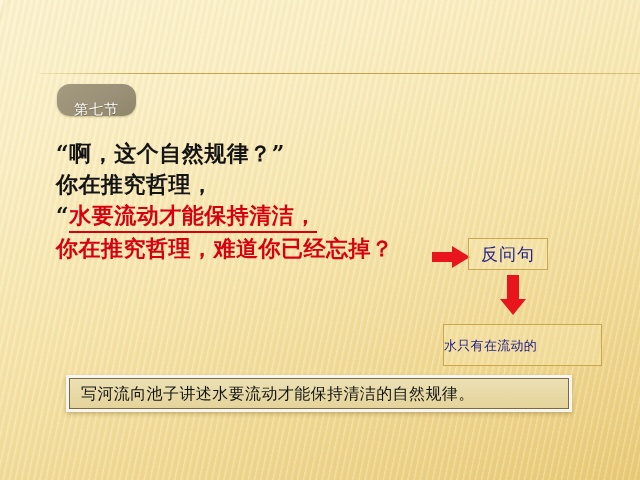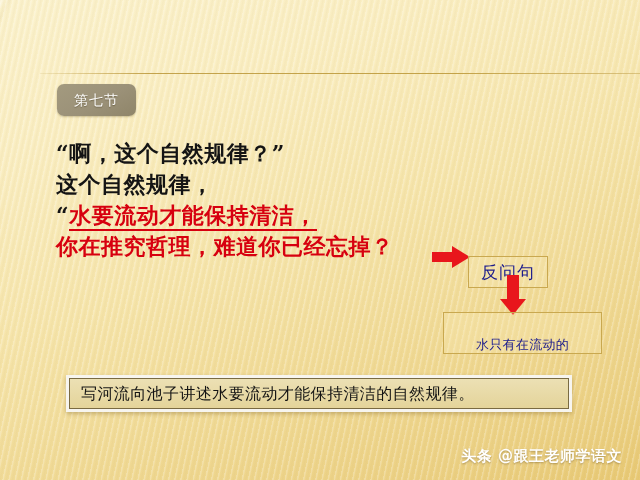--- a/index.html
+++ b/index.html
@@ -52,25 +52,25 @@
     background: linear-gradient(to right, rgba(190,160,80,0.15), rgba(186,150,55,0.85) 18%, rgba(190,155,60,0.9) 70%, rgba(200,170,90,0.6));
   }
 
   
   #section-badge {
     position: absolute;
     left: 57px;
     top: 84px;
     width: 79px;
     height: 32px;
-    border-radius: 7px;
+    border-radius: 13px;
     background: linear-gradient(150deg, #a39a7f 0%, #9b9178 55%, #8f8569 100%);
     box-shadow: 0 1px 2px rgba(110,95,50,0.35);
     display: flex;
-    align-items: center;
+    align-items: flex-end;
     justify-content: center;
   }
   #section-badge .badge-text {
     color: #ffffff;
     font-size: 14px;
     letter-spacing: 1px;
     line-height: 1;
     text-shadow: 0 1px 1px rgba(70,60,30,0.45);
     font-family: "DejaVu Sans", "Liberation Sans", sans-serif;
   }
@@ -95,20 +95,21 @@
   }
   .line.red {
     color: #d7000f;
   }
   .line .lead-quote {
     color: #141414;
   }
   .line .underlined {
     border-bottom: 2px solid #d7000f;
     padding-bottom: 1px;
+    font-family: Liberation Mono, monospace;
   }
 
   
   #arrow-right {
     position: absolute;
     left: 432px;
     top: 246px;
     width: 38px;
     height: 22px;
   }
@@ -128,21 +129,21 @@
     height: 0;
     border-top: 11px solid transparent;
     border-bottom: 11px solid transparent;
     border-left: 18px solid #e8161c;
   }
 
   
   #rhetorical-box {
     position: absolute;
     left: 468px;
-    top: 256px;
+    top: 238px;
     width: 78px;
     height: 30px;
     border: 1px solid #c9a84f;
     background: rgba(250,236,186,0.30);
     display: flex;
     align-items: center;
     justify-content: center;
   }
   #rhetorical-box .box-text {
     color: #1b1b8c;
@@ -176,27 +177,28 @@
     height: 0;
     border-left: 13px solid transparent;
     border-right: 13px solid transparent;
     border-top: 16px solid #e8161c;
   }
 
   
   #explanation-box {
     position: absolute;
     left: 443px;
-    top: 312px;
+    top: 324px;
     width: 157px;
     height: 40px;
     border: 1px solid #c9a84f;
     background: rgba(250,236,186,0.28);
     display: flex;
-    align-items: flex-end;
+    flex-direction: column;
+    align-items: flex-start;
     justify-content: center;
   }
   #explanation-box .exp-line {
     color: #1b1b8c;
     font-size: 13px;
     line-height: 17px;
     letter-spacing: 0.3px;
     white-space: nowrap;
     font-family: "DejaVu Sans", "Liberation Sans", sans-serif;
   }
@@ -256,21 +258,21 @@
   <div id="texture"></div>
 
   <div id="header-rule"></div>
 
   <div id="section-badge">
     <span class="badge-text">第七节</span>
   </div>
 
   <div id="passage">
     <div class="line black">“啊，这个自然规律？”</div>
-    <div class="line black">这个自然规律，</div>
+    <div class="line black">你在推究哲理，</div>
     <div class="line red"><span class="lead-quote">“</span><span class="underlined">水要流动才能保持清洁，</span></div>
     <div class="line red">你在推究哲理，难道你已经忘掉？</div>
   </div>
 
   <div id="arrow-right">
     <div class="shaft"></div>
     <div class="head"></div>
   </div>
 
   <div id="rhetorical-box">
@@ -285,15 +287,14 @@
   <div id="explanation-box">
     <span class="exp-line">水只有在流动的</span>
   </div>
 
   <div id="summary-box">
     <div class="inner">
       <span class="summary-text">写河流向池子讲述水要流动才能保持清洁的自然规律。</span>
     </div>
   </div>
 
-  <div id="watermark">头条 @跟王老师学语文</div>
 
 </div>
 
 </body></html>

